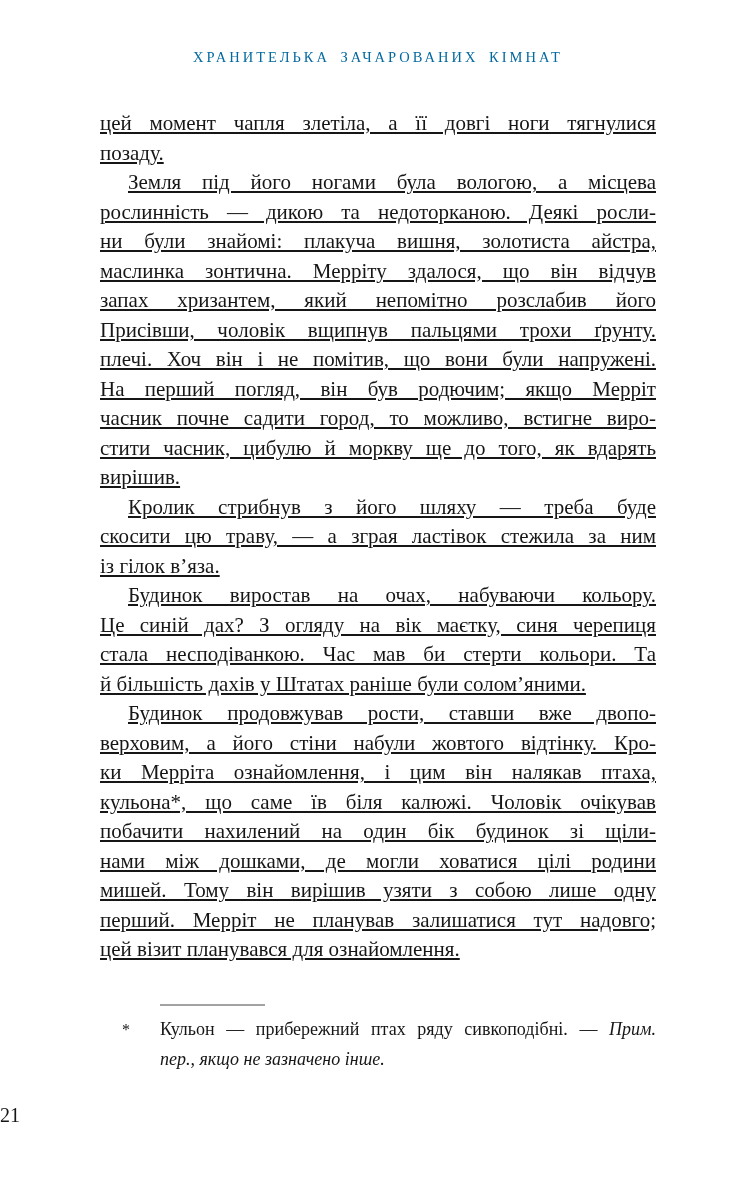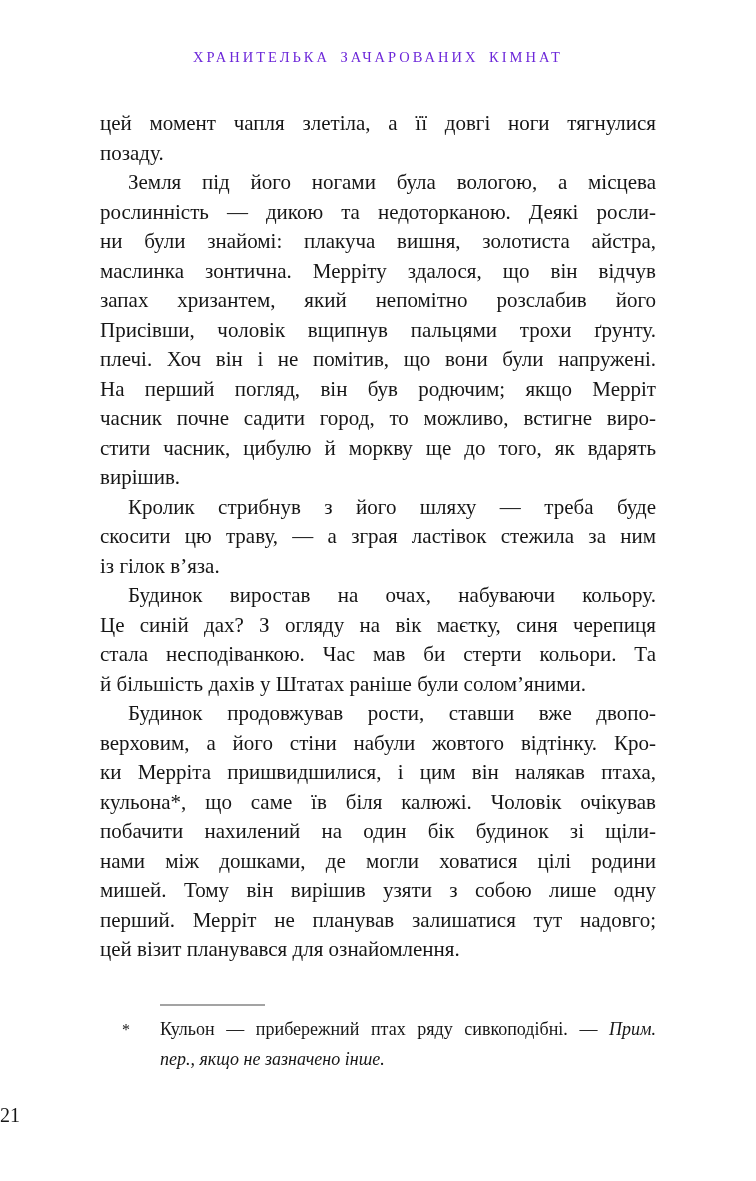--- a/index.html
+++ b/index.html
@@ -15,32 +15,33 @@
   }
   .running-title {
     position: absolute;
     top: 49px;
     left: 0;
     width: 100%;
     text-align: center;
     font-size: 14.5px;
     letter-spacing: 3px;
     word-spacing: 4px;
-    color: #6d28d9;
+    color: #0369a1;
     text-transform: uppercase;
     white-space: nowrap;
   }
   .body-text {
     position: absolute;
     top: 109px;
     left: 100px;
     width: 556px;
     font-size: 21px;
     line-height: 29.5px;
     color: #161616;
+    text-decoration: underline;
   }
   .line {
     text-align: justify;
     text-align-last: justify;
   }
   .line.last {
     text-align: right;
     text-align-last: left;
   }
   .line.indent {
@@ -114,21 +115,21 @@
       </div>
       <div>
         <div class="line indent">Будинок виростав на очах, набуваючи кольору.</div>
         <div class="line">Це синій дах? З огляду на вік маєтку, синя черепиця</div>
         <div class="line">стала несподіванкою. Час мав би стерти кольори. Та</div>
         <div class="line last">й більшість дахів у Штатах раніше були солом’яними.</div>
       </div>
       <div>
         <div class="line indent">Будинок продовжував рости, ставши вже двопо-</div>
         <div class="line">верховим, а його стіни набули жовтого відтінку. Кро-</div>
-        <div class="line">ки Мерріта пришвидшилися, і цим він налякав птаха,</div>
+        <div class="line">ки Мерріта ознайомлення, і цим він налякав птаха,</div>
         <div class="line">кульона*, що саме їв біля калюжі. Чоловік очікував</div>
         <div class="line">побачити нахилений на один бік будинок зі щіли-</div>
         <div class="line">нами між дошками, де могли ховатися цілі родини</div>
         <div class="line">мишей. Тому він вирішив узяти з собою лише одну</div>
         <div class="line">перший. Мерріт не планував залишатися тут надовго;</div>
         <div class="line last">цей візит планувався для ознайомлення.</div>
       </div>
     </div>
 
   <div class="footnote">

